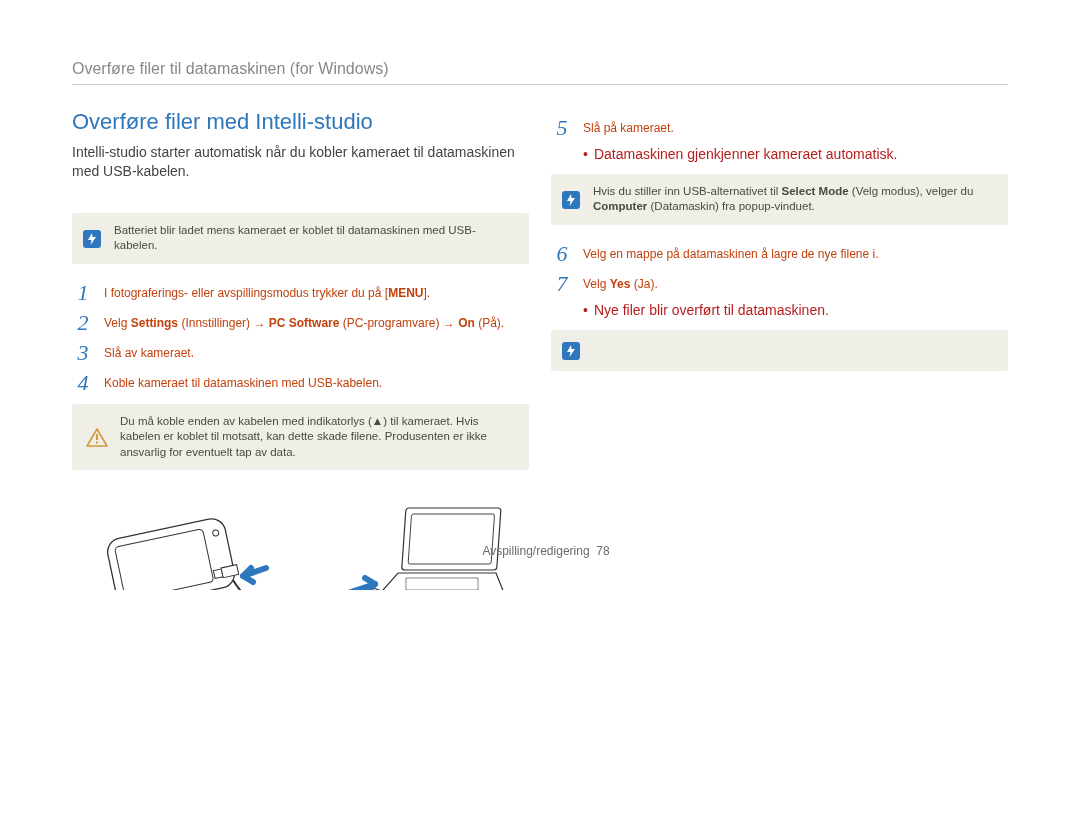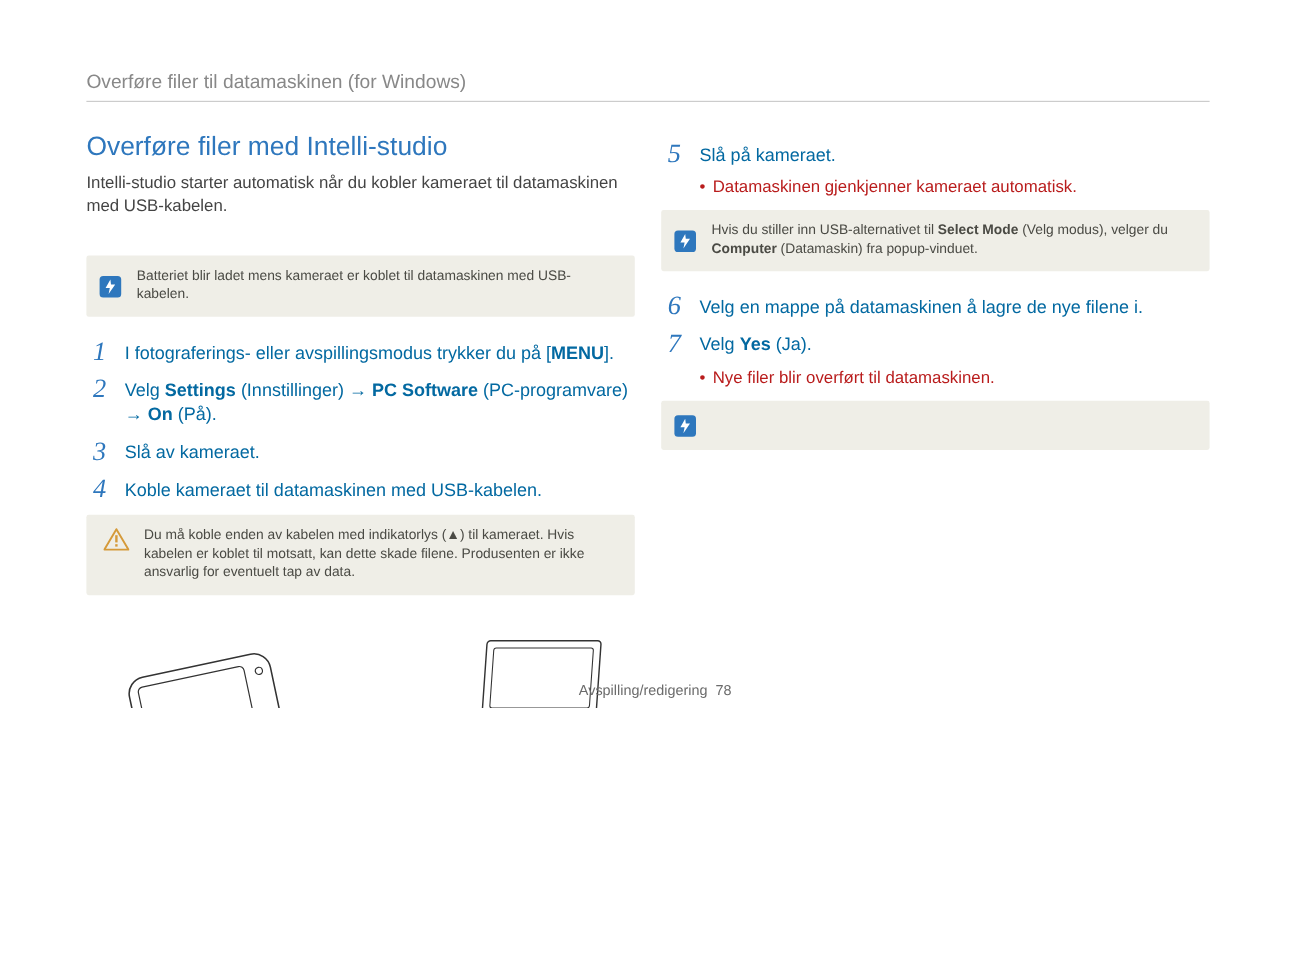--- a/index.html
+++ b/index.html
@@ -55,21 +55,21 @@
     font-size: 11.5px;
     color: #4a4a44;
     line-height: 1.35;
     margin: 10px 0 18px 0;
   }
   .warn-box {
     background: #efeee7;
     border-radius: 2px;
     padding: 10px 14px;
     display: flex;
-    align-items: flex-start;
+    align-items: center;
     gap: 12px;
     font-size: 11.5px;
     color: #4a4a44;
     line-height: 1.35;
     margin: 10px 0 18px 0;
   }
   .note-icon, .warn-icon {
     flex-shrink: 0;
     margin-top: 1px;
   }
@@ -86,22 +86,22 @@
     color: #2e77bd;
     font-family: Georgia, 'Times New Roman', serif;
     font-size: 22px;
     font-style: italic;
     line-height: 1;
     width: 22px;
     text-align: center;
     flex-shrink: 0;
   }
   .step-body {
-    font-size: 15px;
-    color: #0369a1;
+    font-size: 12px;
+    color: #c2410c;
     line-height: 1.35;
     padding-top: 3px;
   }
   .substep {
     margin-left: 32px;
     font-size: 14px;
     color: #b91c1c;
     line-height: 1.35;
     padding-left: 12px;
     text-indent: -12px;
@@ -115,21 +115,21 @@
   .arrow { font-family: "Segoe UI Symbol", Arial; }
   .diagram {
     margin-top: 10px;
     text-align: center;
   }
   .diagram svg {
     max-width: 100%;
   }
   .footer {
     position: absolute;
-    bottom: 8px;
+    bottom: 32px;
     left: 0;
     right: 0;
     text-align: center;
     font-size: 12px;
     color: #6b6b6b;
     padding-left: 12px;
   }
 </style>
 </head>
 <body>

